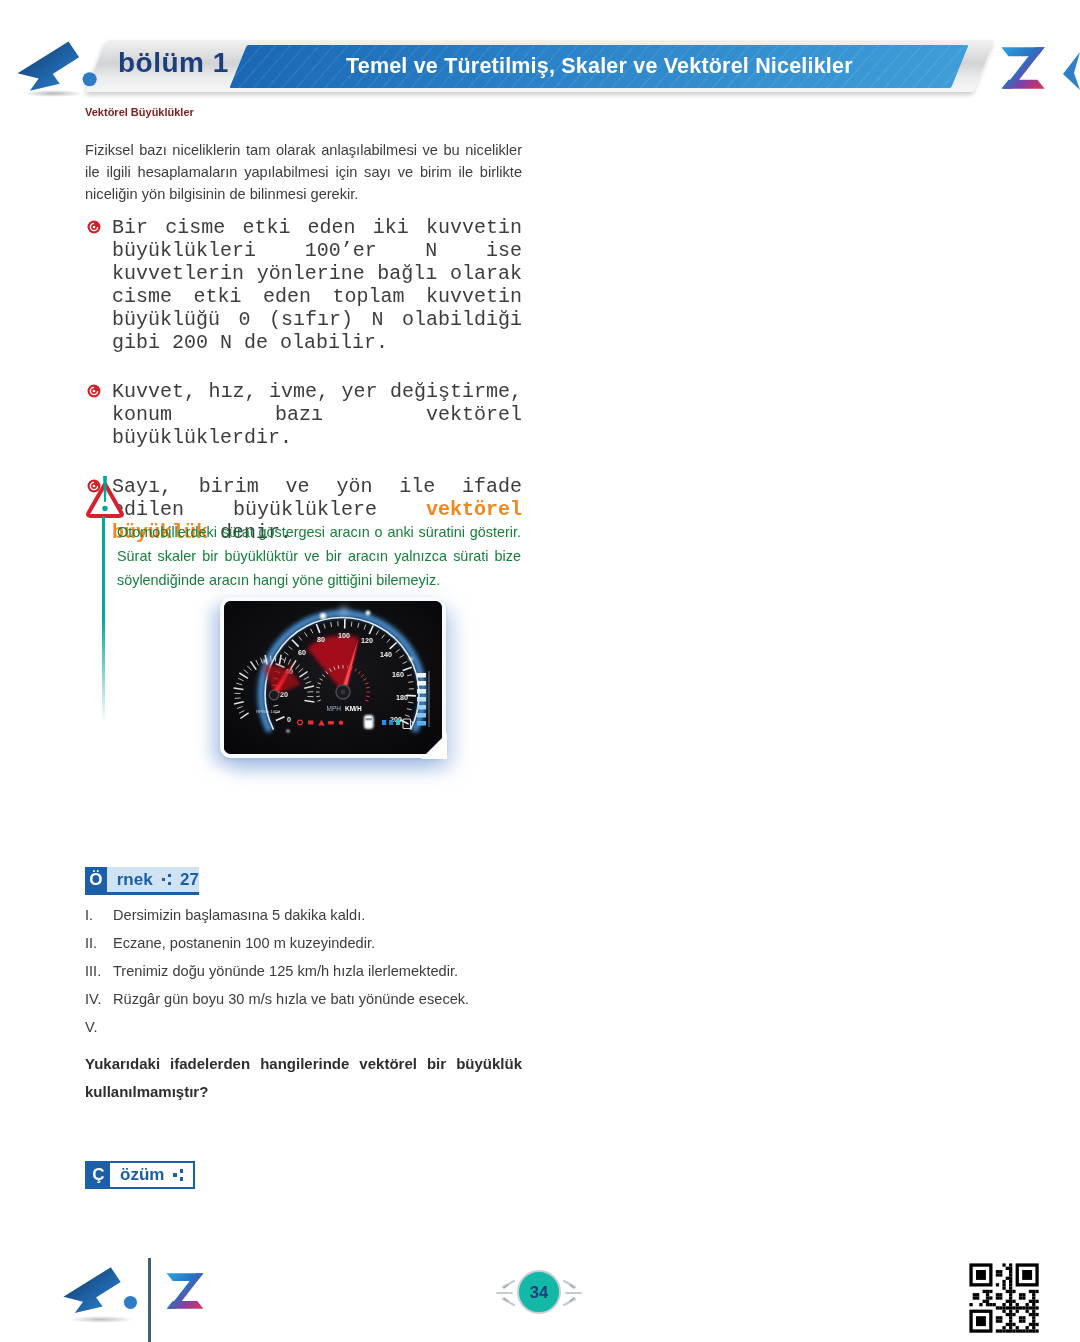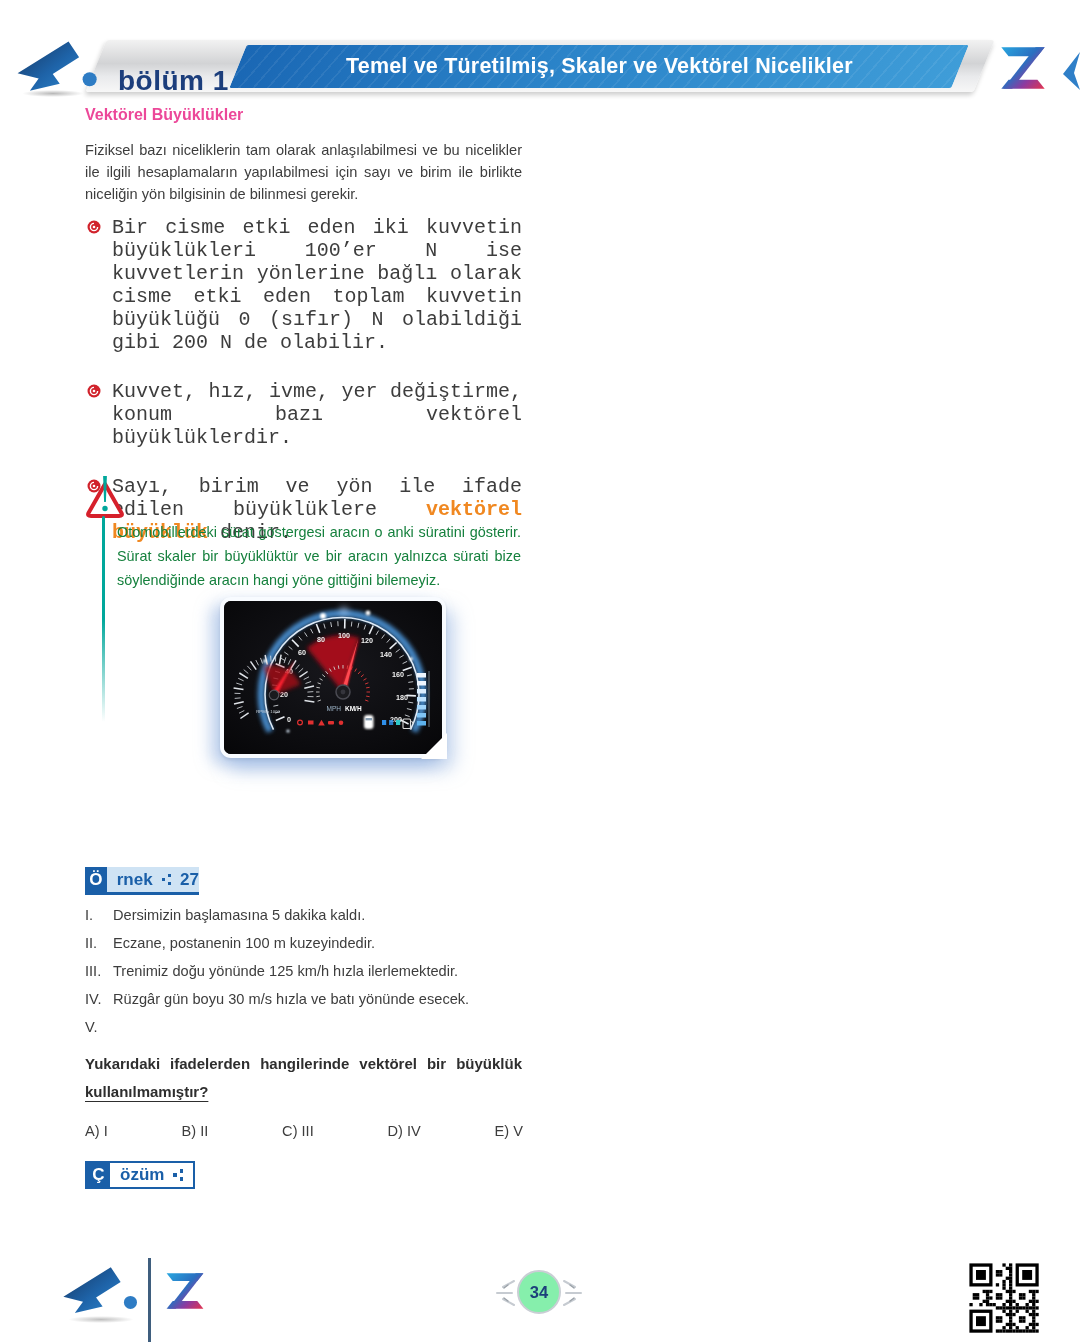--- a/index.html
+++ b/index.html
@@ -25,32 +25,32 @@
       linear-gradient(100deg,#1a67b4,#2b84c9 45%,#3f9dd8);
     transform:skewX(-22deg); border-radius:2px;
     display:flex; align-items:center; justify-content:center;
   }
   .blue-band .band-title {
     transform:skewX(22deg); color:#ffffff; font-weight:bold; font-size:21.5px;
     letter-spacing:.2px; white-space:nowrap;
   }
   .chapter-label {
     position:absolute; left:118px; top:9px; color:#1c3e7c; font-weight:bold;
-    font-size:28px; letter-spacing:.5px;margin-top:18px;
+    font-size:28px; letter-spacing:.5px;
   }
   .logo-a-top { position:absolute; left:12px; top:0px; width:92px; height:58px; }
   .logo-a-top-shadow { position:absolute; left:22px; top:52px; width:62px; height:7px;
     background:radial-gradient(ellipse at center, rgba(0,0,0,.28), rgba(0,0,0,0) 70%); }
   .logo-z-top { position:absolute; left:994px; top:2px; width:58px; height:56px; }
   .partial-logo { position:absolute; right:0; top:12px; width:19px; height:44px; }
 
   
   .section-heading {
-    position:absolute; left:85px; top:106px; color:#ec4899; font-weight:bold;
-    font-size:16px;
+    position:absolute; left:85px; top:106px; color:#7f1d1d; font-weight:bold;
+    font-size:11px;
   }
   .intro-par {
     position:absolute; left:85px; top:139px; width:437px; color:#3d3d3d;
     font-size:14.6px; line-height:22px; text-align:justify;
   }
   .bullets { position:absolute; left:85px; top:216px; width:437px; }
   .bullet { position:relative; padding-left:27px; margin-bottom:26px;
     color:#3d3d3d; font-size:20px; line-height:23px; text-align:justify;font-family:Liberation Mono, monospace; }
   .bullet .b-icon { position:absolute; left:2px; top:4px; width:14px; height:14px; }
   .hl-orange { color:#f08821; font-weight:bold; }
@@ -104,33 +104,33 @@
   .dots-icon i:nth-child(3){ left:6.2px; top:8.4px; }
 
   
   .q-list { position:absolute; left:85px; top:904px; width:440px; }
   .q-item { display:flex; margin-bottom:6px; color:#3d3d3d; font-size:14.6px; line-height:22px; }
   .q-num { width:28px; flex:0 0 28px; }
   .question {
     position:absolute; left:85px; top:1050px; width:437px; color:#2e2e2e;
     font-weight:bold; font-size:15px; line-height:28px; text-align:justify;
   }
-  .q-underline { text-decoration:underline; text-underline-offset:4px;margin-top:37px; }
+  .q-underline { text-underline-offset:4px;margin-top:37px; }
   .options { position:absolute; left:85px; top:1123px; width:438px;
     display:flex; justify-content:space-between; color:#3d3d3d; font-size:14.6px; }
 
   
   .logo-a-footer { position:absolute; left:60px; top:1264px; width:82px; height:54px; }
   .logo-a-footer-shadow { position:absolute; left:68px; top:1316px; width:66px; height:7px;
     background:radial-gradient(ellipse at center, rgba(0,0,0,.25), rgba(0,0,0,0) 70%); }
   .footer-divider { position:absolute; left:148px; top:1258px; width:2.5px; height:84px; background:#3f5e7e; }
   .logo-z-footer { position:absolute; left:162px; top:1262px; width:46px; height:58px; }
   .page-badge {
     position:absolute; left:517px; top:1270px; width:44px; height:44px;
-    border:2.5px solid #c9ced4; border-radius:50%; background:#86efac;
+    border:2.5px solid #c9ced4; border-radius:50%; background:#14b8a6;
     display:flex; align-items:center; justify-content:center;
     color:#1d3f7b; font-weight:bold; font-size:16.5px;
   }
   .burst { position:absolute; top:1276px; width:22px; height:34px; }
   .burst.left  { left:494px; }
   .burst.right { left:562px; transform:scaleX(-1); }
   .qr-box { position:absolute; left:968px; top:1262px; width:72px; height:72px; }
 </style>
 </head>
 <body>
@@ -440,27 +440,20 @@
     </div>
     <div class="q-item">
       <span class="q-num">V.</span>
     </div>
   </div>
 
   <p class="question">
     <span>Yukarıdaki ifadelerden hangilerinde vektörel bir büyüklük </span><span class="q-underline">kullanılmamıştır?</span>
   </p>
 
-  <div class="options">
-    <span>A) I</span>
-    <span>B) II</span>
-    <span>C) III</span>
-    <span>D) IV</span>
-    <span>E) V</span>
-  </div>
 
   <div class="cozum-label">
     <span class="label-initial">Ç</span>
     <span class="label-rest">özüm</span>
     <span class="dots-icon">
         <i></i>
         <i></i>
         <i></i>
       </span>
   </div>

